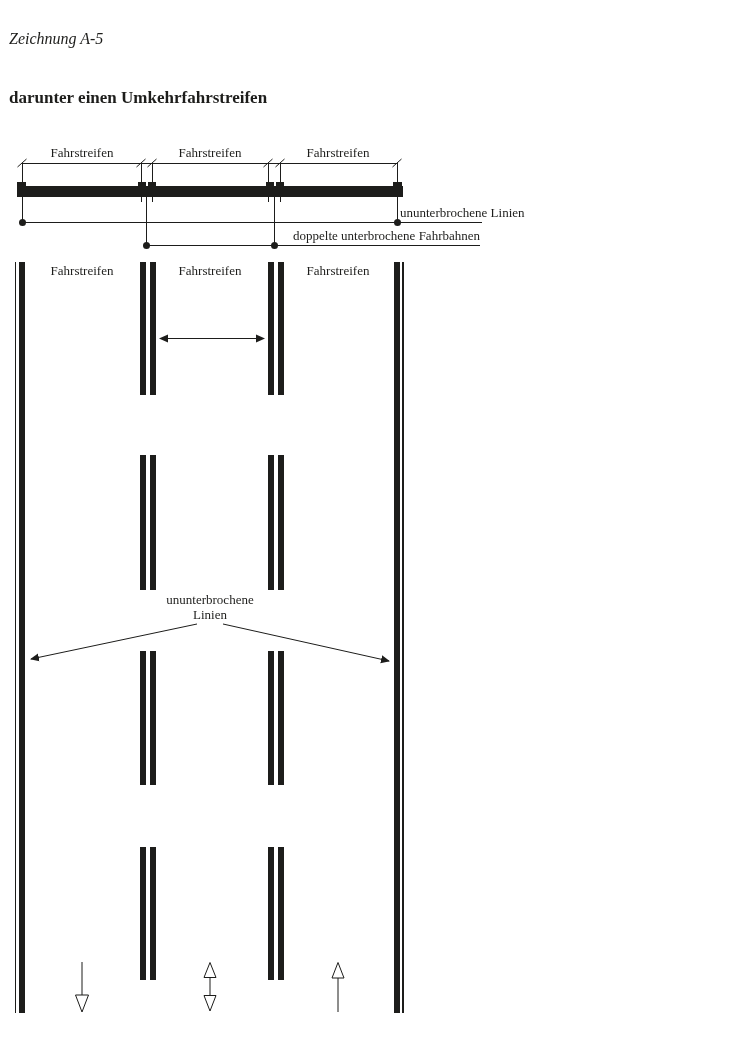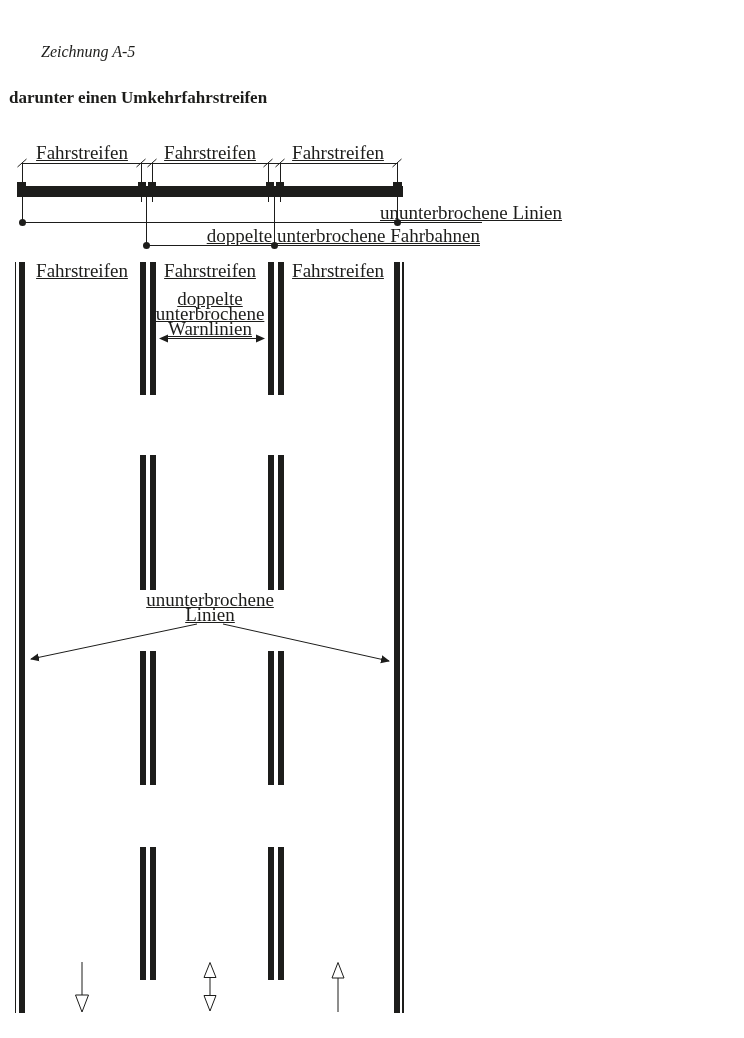--- a/index.html
+++ b/index.html
@@ -4,23 +4,23 @@
 <style>
   html,body { margin:0; padding:0; background:#fff; }
   .page {
     position:relative; width:744px; height:1038px; background:var(--paper,#ffffff);
     color:var(--ink,#1d1d1b); font-family:"Liberation Serif", serif; overflow:hidden;
   }
   .hline { position:absolute; height:1px; background:var(--ink,#1d1d1b); }
   .vline { position:absolute; width:1px; background:var(--ink,#1d1d1b); }
   .dot   { position:absolute; width:7px; height:7px; border-radius:50%;
            background:var(--ink,#1d1d1b); margin:-3.5px 0 0 -3.5px; }
-  .label { position:absolute; font-size:19px; line-height:15px; white-space:nowrap;text-decoration:underline; }
+  .label { position:absolute; font-size:13px; line-height:15px; white-space:nowrap; }
   .ctr   { transform:translateX(-50%); text-align:center; }
-  .drawing-number { position:absolute; left:9px; top:43px; font-style:italic; font-size:16px;margin-left:32px; }
+  .drawing-number { position:absolute; left:9px; top:30px; font-style:italic; font-size:16px; }
   .doc-title { position:absolute; left:9px; top:64px; font-weight:bold; font-size:17px; line-height:22.5px; }
   .bar  { position:absolute; left:17px; top:186px; width:386px; height:11px; background:var(--ink,#1d1d1b); }
   .bump { position:absolute; top:182px; width:8px; height:5px; background:var(--ink,#1d1d1b); }
   .dash { position:absolute; width:16px;
           background:linear-gradient(90deg, var(--ink,#1d1d1b) 0 6px, transparent 6px 10px, var(--ink,#1d1d1b) 10px 16px); }
   .edge { position:absolute; top:262px; height:751px; width:10px; }
   .edge.l { left:15px;
           background:linear-gradient(90deg, var(--ink,#1d1d1b) 0 1.5px, transparent 1.5px 4px, var(--ink,#1d1d1b) 4px 10px); }
   .edge.r { left:394px;
           background:linear-gradient(90deg, var(--ink,#1d1d1b) 0 6px, transparent 6px 8.5px, var(--ink,#1d1d1b) 8.5px 10px); }
@@ -58,21 +58,21 @@
   <div class="bump" style="left:17px; width:9px;"></div>
   <div class="bump" style="left:138px;"></div>
   <div class="bump" style="left:148px;"></div>
   <div class="bump" style="left:266px;"></div>
   <div class="bump" style="left:276px;"></div>
   <div class="bump" style="left:393px; width:9px;"></div>
 
   <div class="hline" style="left:22px; top:222px; width:460px;"></div>
   <div class="dot" style="left:22px;  top:222px;"></div>
   <div class="dot" style="left:397px; top:222px;"></div>
-  <div class="label" style="left:380px; top:205px;">ununterbrochene Linien</div>
+  <div class="label" style="left:400px; top:205px;">ununterbrochene Linien</div>
 
   <div class="vline" style="left:146px; top:197px; height:48px;"></div>
   <div class="vline" style="left:274px; top:197px; height:48px;"></div>
   <div class="hline" style="left:146px; top:245px; width:334px;"></div>
   <div class="dot" style="left:146px; top:245px;"></div>
   <div class="dot" style="left:274px; top:245px;"></div>
   <div class="label" style="right:264px; top:228px;">doppelte unterbrochene Fahrbahnen</div>
 
   <div class="edge l"></div>
   <div class="edge r"></div>
@@ -83,25 +83,20 @@
   <div class="dash" style="left:140px; top:847px; height:133px;"></div>
   <div class="dash" style="left:268px; top:262px; height:133px;"></div>
   <div class="dash" style="left:268px; top:455px; height:135px;"></div>
   <div class="dash" style="left:268px; top:651px; height:134px;"></div>
   <div class="dash" style="left:268px; top:847px; height:133px;"></div>
 
   <div class="label ctr" style="left:82px; top:263px;">Fahrstreifen</div>
   <div class="label ctr" style="left:210px; top:263px;">Fahrstreifen</div>
   <div class="label ctr" style="left:338px; top:263px;">Fahrstreifen</div>
 
-  <div class="label ctr" style="left:210px; top:291px;">
-    <div>doppelte</div>
-    <div>unterbrochene</div>
-    <div>Warnlinien</div>
-  </div>
 
   <div class="label ctr" style="left:210px; top:592px;">
     <div>ununterbrochene</div>
     <div>Linien</div>
   </div>
 
   <svg class="overlay" width="744" height="1038" viewBox="0 0 744 1038">
     <defs>
       <marker id="ah" markerWidth="10" markerHeight="10" refX="8" refY="5" viewBox="0 0 10 10" orient="auto-start-reverse">
         <path d="M0,1 L9,5 L0,9 z"></path>

